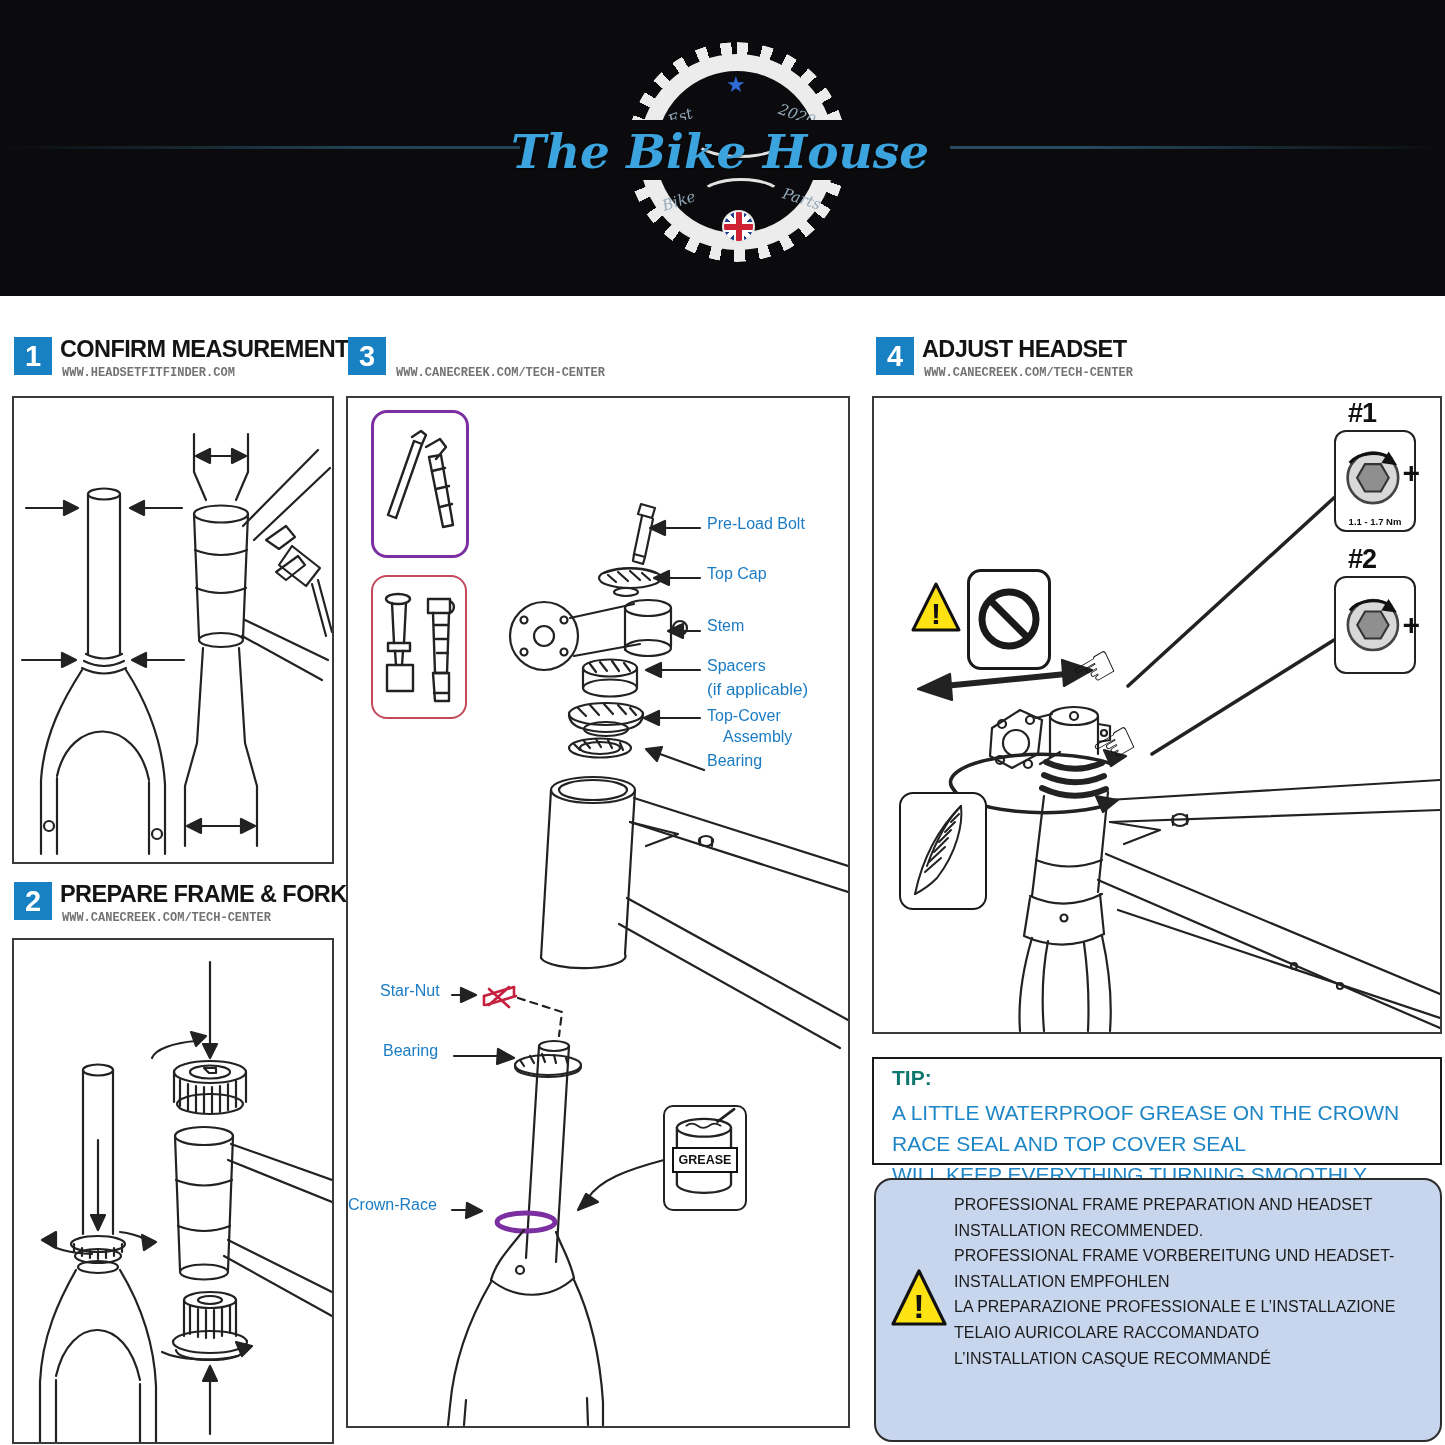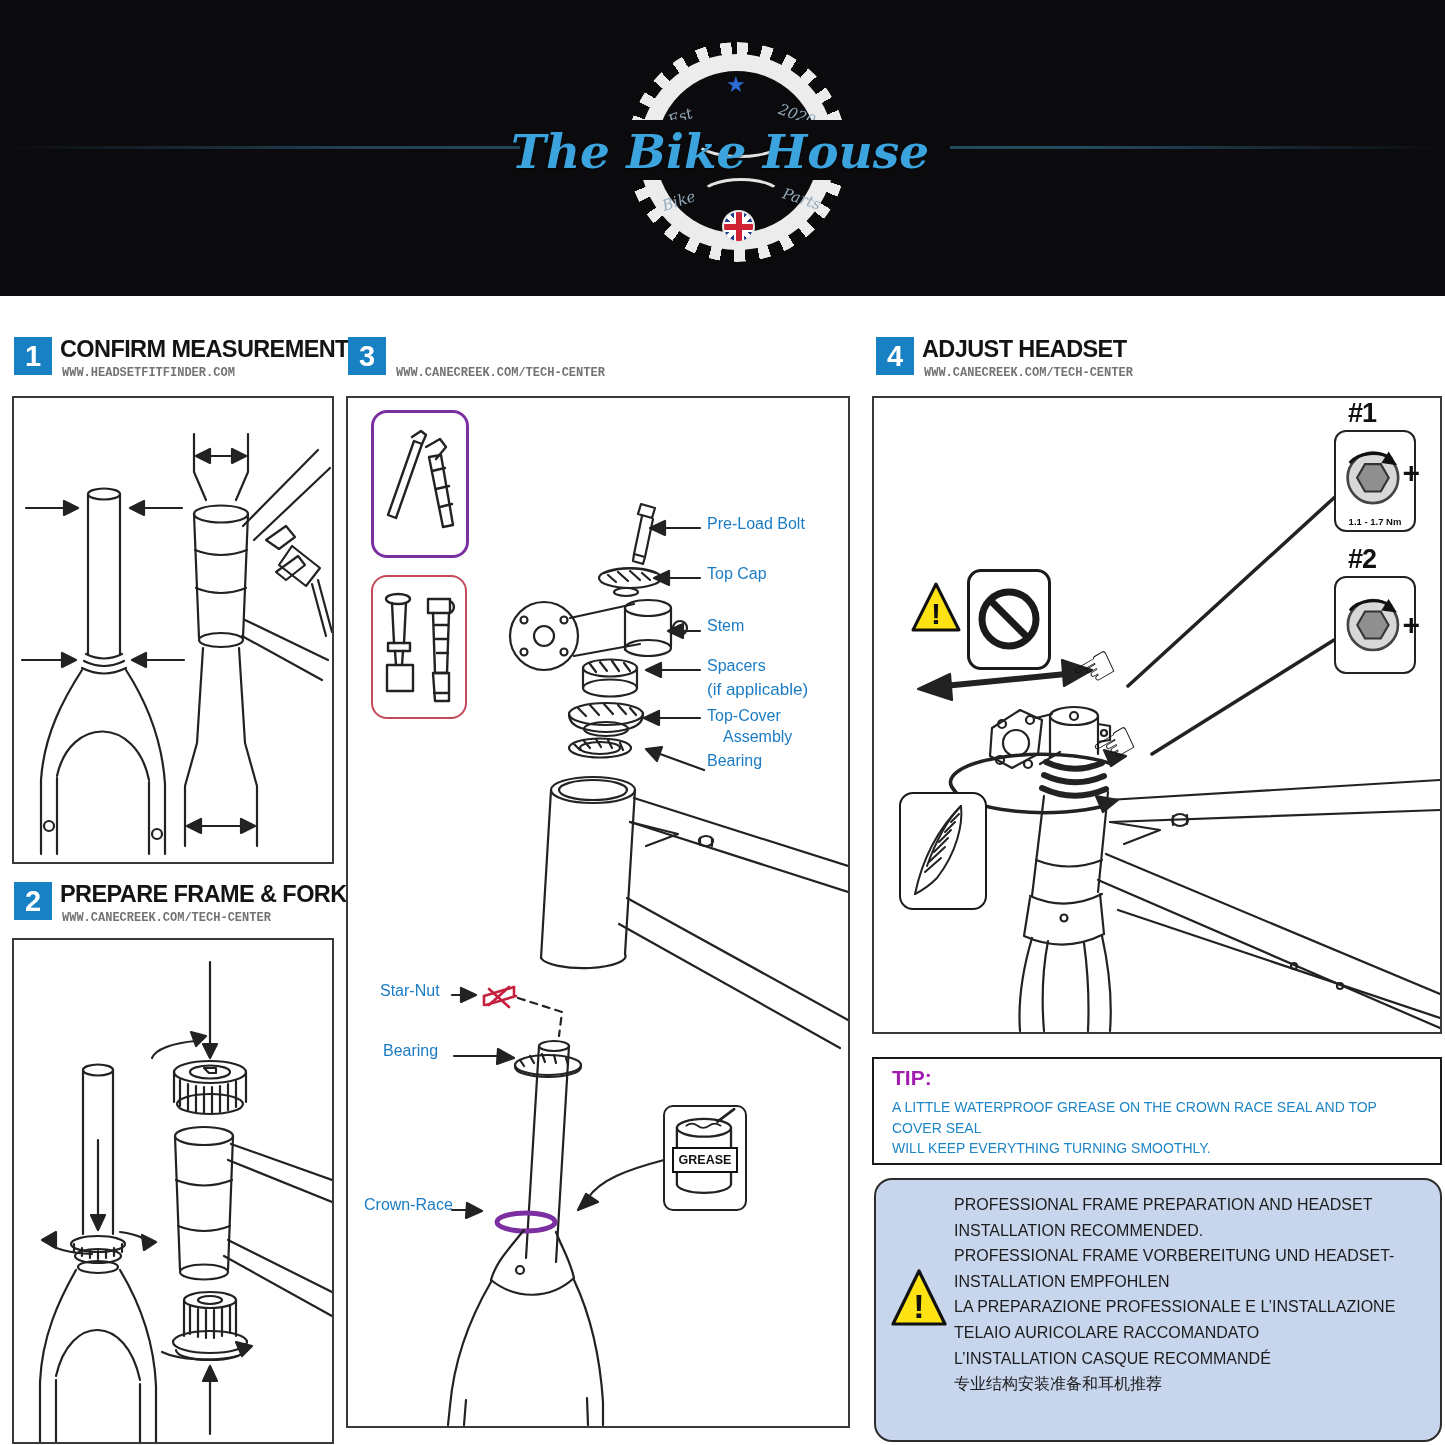--- a/index.html
+++ b/index.html
@@ -64,22 +64,22 @@
   
   .stepnum{position:absolute;font-size:27px;font-weight:bold;letter-spacing:-1px;color:#111;}
   .hexbox{position:absolute;width:78px;border:2.5px solid #222;border-radius:12px;background:#fff;}
   .hexbox .plus{position:absolute;right:-6px;top:24px;font-size:30px;font-weight:bold;color:#111;}
   .torque{position:absolute;left:0;right:0;bottom:3px;text-align:center;font-size:9.5px;font-weight:bold;color:#111;}
   .signbox{position:absolute;border:3px solid #1a1a1a;border-radius:14px;background:#fff;}
   .hand{position:absolute;font-size:50px;color:#111;transform:rotate(-30deg);font-family:"DejaVu Sans",sans-serif;}
 
   
   .tipbox{position:absolute;left:872px;top:1057px;width:566px;height:104px;border:2px solid #1a1a1a;background:#fff;}
-  .tip-h{position:absolute;left:18px;top:7px;font-size:21px;font-weight:bold;color:#a21caf;text-align:right;}
-  .tip-b{position:absolute;left:18px;top:38px;width:535px;font-size:14px;line-height:1.48;color:#1e86c6;}
+  .tip-h{position:absolute;left:18px;top:7px;font-size:21px;font-weight:bold;color:#0f766e;text-align:right;}
+  .tip-b{position:absolute;left:18px;top:38px;width:535px;font-size:21px;line-height:1.48;color:#1e86c6;}
 
   
   .warnbox{position:absolute;left:874px;top:1178px;width:564px;height:260px;border:2.5px solid #2c2c2c;
     border-radius:18px;background:#c7d5ed;}
   .warn-text{position:absolute;left:78px;top:12px;width:475px;font-size:16px;line-height:25.6px;color:#1c1c1c;}
   .tri{position:absolute;}
 </style>
 </head>
 <body>
 
@@ -372,21 +372,21 @@
   <div class="lbl" style="left:707px;top:515px;">Pre-Load Bolt</div>
   <div class="lbl" style="left:707px;top:565px;">Top Cap</div>
   <div class="lbl" style="left:707px;top:617px;">Stem</div>
   <div class="lbl" style="left:707px;top:657px;">Spacers</div>
   <div class="lbl small" style="left:707px;top:680px;">(if applicable)</div>
   <div class="lbl" style="left:707px;top:707px;">Top-Cover</div>
   <div class="lbl" style="left:723px;top:728px;">Assembly</div>
   <div class="lbl" style="left:707px;top:752px;">Bearing</div>
   <div class="lbl" style="left:380px;top:982px;">Star-Nut</div>
   <div class="lbl" style="left:383px;top:1042px;">Bearing</div>
-  <div class="lbl" style="left:348px;top:1196px;margin-left:16px;">Crown-Race</div>
+  <div class="lbl" style="left:348px;top:1196px;">Crown-Race</div>
 
   <div class="num" style="left:876px;top:337px;">4</div>
   <div class="stitle" style="left:922px;top:336px;">ADJUST HEADSET</div>
   <div class="surl" style="left:924px;top:366px;">WWW.CANECREEK.COM/TECH-CENTER</div>
 
   <div class="panel" style="left:872px;top:396px;width:566px;height:634px;">
     <svg class="art" viewBox="0 0 566 634">
       <g fill="none" stroke="#222" stroke-width="2.2" stroke-linecap="round" stroke-linejoin="round">
         <path d="M462 98 L254 288" stroke-width="3.5"></path>
         <path d="M460 242 L278 356" stroke-width="3.5"></path>
@@ -504,17 +504,16 @@
       <text x="29" y="52" text-anchor="middle" font-size="34" font-weight="bold" fill="#111">!</text>
     </svg>
     <div class="warn-text">
       <div>PROFESSIONAL FRAME PREPARATION AND HEADSET</div>
       <div>INSTALLATION RECOMMENDED.</div>
       <div>PROFESSIONAL FRAME VORBEREITUNG UND HEADSET-</div>
       <div>INSTALLATION EMPFOHLEN</div>
       <div>LA PREPARAZIONE PROFESSIONALE E L’INSTALLAZIONE</div>
       <div>TELAIO AURICOLARE RACCOMANDATO</div>
       <div>L’INSTALLATION CASQUE RECOMMANDÉ</div>
-      <div>专业结构安装准备和耳机推荐</div>
     </div>
   </div>
 
 </div>
 
 </body></html>

